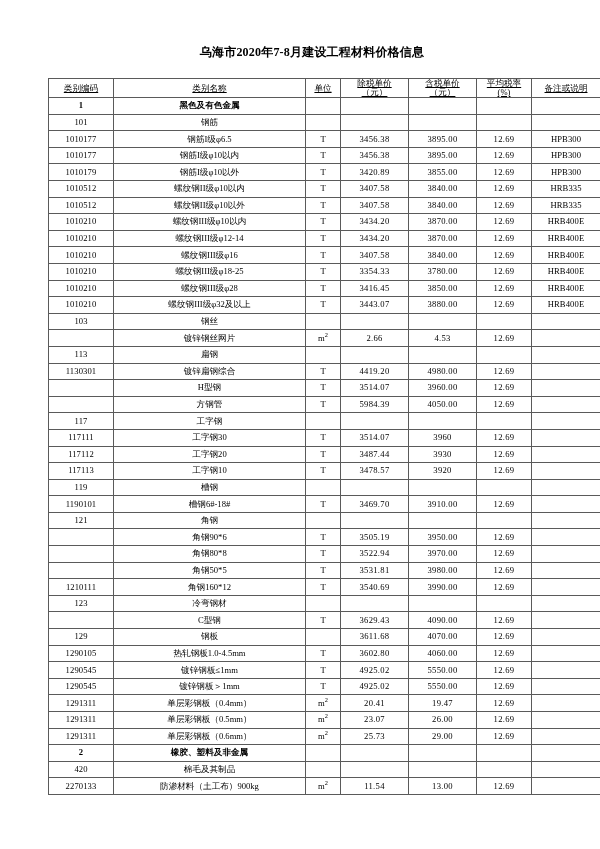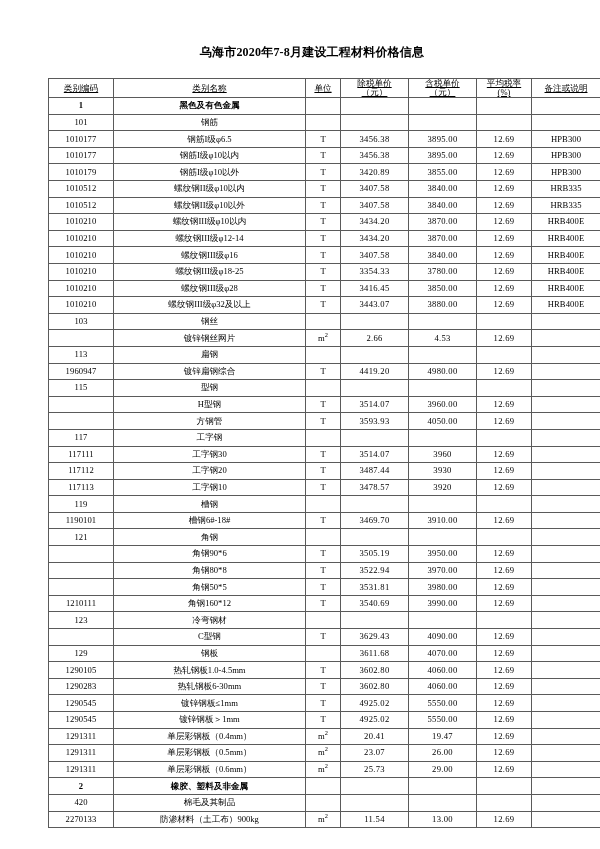--- a/index.html
+++ b/index.html
@@ -263,51 +263,42 @@
           <tr>
             <td class="code">113</td>
             <td class="name">扁钢</td>
             <td class="unit"></td>
             <td class="num"></td>
             <td class="num"></td>
             <td class="num"></td>
             <td class="note"></td>
           </tr>
           <tr>
-            <td class="code">1960947</td>
+            <td class="code">1130301</td>
             <td class="name">镀锌扁钢综合</td>
             <td class="unit">T</td>
             <td class="num">4419.20</td>
             <td class="num">4980.00</td>
             <td class="num">12.69</td>
             <td class="note"></td>
           </tr>
           <tr>
-            <td class="code">115</td>
-            <td class="name">型钢</td>
-            <td class="unit"></td>
-            <td class="num"></td>
-            <td class="num"></td>
-            <td class="num"></td>
-            <td class="note"></td>
-          </tr>
-          <tr>
             <td class="code"></td>
             <td class="name">H型钢</td>
             <td class="unit">T</td>
             <td class="num">3514.07</td>
             <td class="num">3960.00</td>
             <td class="num">12.69</td>
             <td class="note"></td>
           </tr>
           <tr>
             <td class="code"></td>
             <td class="name">方钢管</td>
             <td class="unit">T</td>
-            <td class="num">3593.93</td>
+            <td class="num">5984.39</td>
             <td class="num">4050.00</td>
             <td class="num">12.69</td>
             <td class="note"></td>
           </tr>
           <tr>
             <td class="code">117</td>
             <td class="name">工字钢</td>
             <td class="unit"></td>
             <td class="num"></td>
             <td class="num"></td>
@@ -427,29 +418,20 @@
             <td class="name">钢板</td>
             <td class="unit"></td>
             <td class="num">3611.68</td>
             <td class="num">4070.00</td>
             <td class="num">12.69</td>
             <td class="note"></td>
           </tr>
           <tr>
             <td class="code">1290105</td>
             <td class="name">热轧钢板1.0-4.5mm</td>
-            <td class="unit">T</td>
-            <td class="num">3602.80</td>
-            <td class="num">4060.00</td>
-            <td class="num">12.69</td>
-            <td class="note"></td>
-          </tr>
-          <tr>
-            <td class="code">1290283</td>
-            <td class="name">热轧钢板6-30mm</td>
             <td class="unit">T</td>
             <td class="num">3602.80</td>
             <td class="num">4060.00</td>
             <td class="num">12.69</td>
             <td class="note"></td>
           </tr>
           <tr>
             <td class="code">1290545</td>
             <td class="name">镀锌钢板≤1mm</td>
             <td class="unit">T</td>

